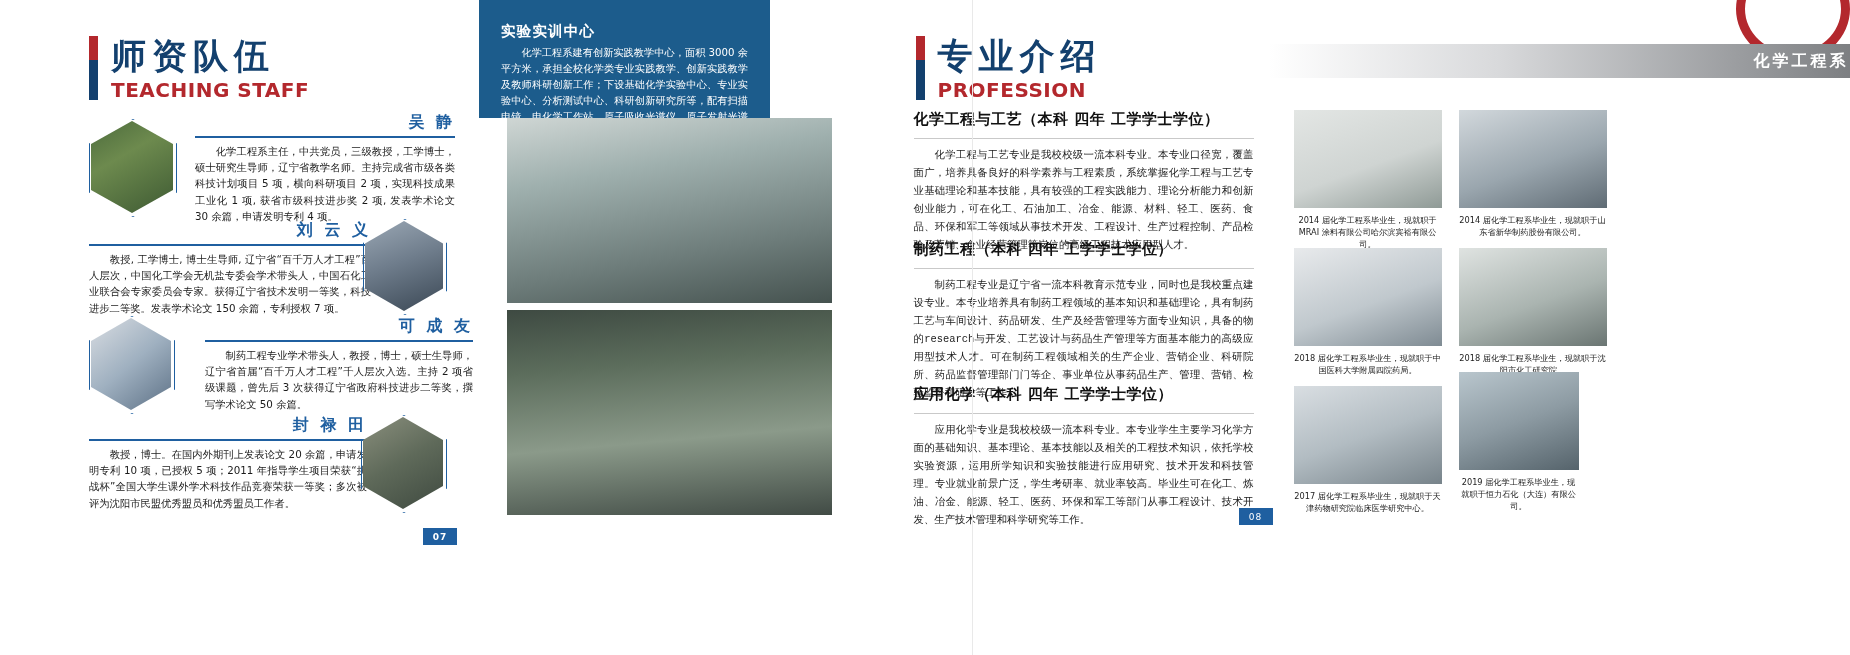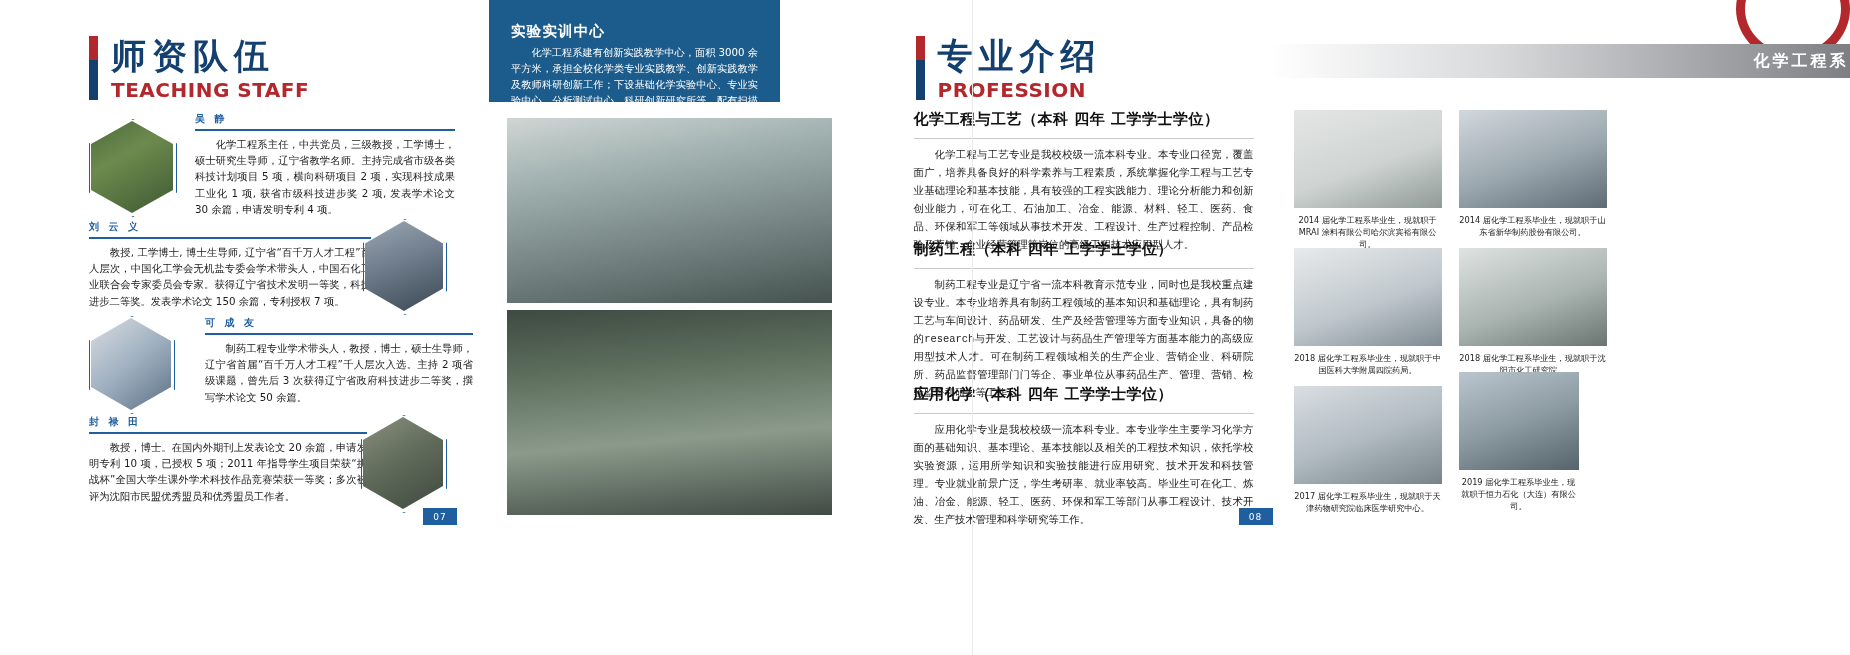--- a/index.html
+++ b/index.html
@@ -18,21 +18,21 @@
   .sec-title{position:absolute;display:flex;align-items:stretch;}
   .sec-bar{width:9px;margin-right:13px;display:flex;flex-direction:column;}
   .sec-bar .b-red{flex:0 0 24px;background:#b3282d;}
   .sec-bar .b-blue{flex:1;background:#13406e;}
   .sec-cn{font-family:"DejaVu Sans","Liberation Sans",sans-serif;
     font-size:35px;font-weight:bold;color:#13406e;letter-spacing:6px;line-height:40px;}
   .sec-en{font-size:20px;font-weight:bold;color:#b3282d;letter-spacing:.5px;line-height:24px;margin-top:2px;}
 
   
   .teacher{position:absolute;}
-  .t-name{font-size:10px;font-weight:bold;color:#1f5fa0;letter-spacing:3px;margin-bottom:3px;}
+  .t-name{font-size:16px;font-weight:bold;color:#1f5fa0;letter-spacing:3px;margin-bottom:3px;text-align:right;}
   .t-rule{height:1.5px;background:#1f5fa0;margin-bottom:5px;}
   .t-body{font-size:10.3px;line-height:16.4px;color:#1a1a1a;text-align:justify;text-justify:inter-ideograph;}
   .t-body .ind{display:inline-block;width:2em;}
 
   
   .hex{position:absolute;overflow:hidden;
     -webkit-clip-path:polygon(50% 0%,100% 25%,100% 75%,50% 100%,0% 75%,0% 25%);
     clip-path:polygon(50% 0%,100% 25%,100% 75%,50% 100%,0% 75%,0% 25%);}
   .hex-frame{position:absolute;border:1.5px solid #1f5fa0;
     -webkit-clip-path:polygon(50% 0%,100% 25%,100% 75%,50% 100%,0% 75%,0% 25%);
@@ -120,31 +120,31 @@
 
     <div class="teacher" style="left:42px;top:415px;width:278px;">
       <div class="t-name">封 禄 田</div>
       <div class="t-rule"></div>
       <div class="t-body"><span class="ind"></span><span>教授，博士。在国内外期刊上发表论文 20 余篇，申请发明专利 10 项，已授权 5 项；2011 年指导学生项目荣获“挑战杯”全国大学生课外学术科技作品竞赛荣获一等奖；多次被评为沈阳市民盟优秀盟员和优秀盟员工作者。</span></div>
     </div>
     <div class="hex-frame" style="left:314px;top:415px;width:84px;height:96px;"></div>
     <div class="hex ph" style="left:316px;top:417px;width:80px;height:92px;
          background-image:linear-gradient(150deg,#8a8f7d 0%,#5f6a5a 48%,#3f4a40 100%);"></div>
 
-    <div class="bluebox" style="left:442px;top:0;width:291px;height:102px;padding:22px 22px 0 22px;box-sizing:border-box;">
+    <div class="bluebox" style="left:432px;top:0;width:291px;height:118px;padding:22px 22px 0 22px;box-sizing:border-box;">
       <div class="bb-title">实验实训中心</div>
       <div class="bb-body"><span class="ind"></span><span>化学工程系建有创新实践教学中心，面积 3000 余平方米，承担全校化学类专业实践教学、创新实践教学及教师科研创新工作；下设基础化学实验中心、专业实验中心、分析测试中心、科研创新研究所等，配有扫描电镜、电化学工作站、原子吸收光谱仪、原子发射光谱等大型分析检测设备。</span></div>
     </div>
 
     <div class="cimg" style="left:460px;top:118px;width:325px;height:185px;
          background-image:linear-gradient(170deg,#cfd6d4 0%,#9fb0ae 30%,#6d7c7a 70%,#45524f 100%);"></div>
     <div class="cimg" style="left:460px;top:310px;width:325px;height:205px;
          background-image:linear-gradient(175deg,#3e4a42 0%,#5c6d5c 28%,#8b9a8a 62%,#414b45 100%);"></div>
 
-    <div class="pnum" style="left:376px;top:508px;">07</div>
+    <div class="pnum" style="left:376px;top:528px;font-weight:bold;">07</div>
   </div>
 
   <div class="page page-right">
 
     <div class="corner"></div>
 
     <div class="dept-banner" style="left:320px;top:44px;width:580px;">
       <span>化学工程系</span>
     </div>
 

